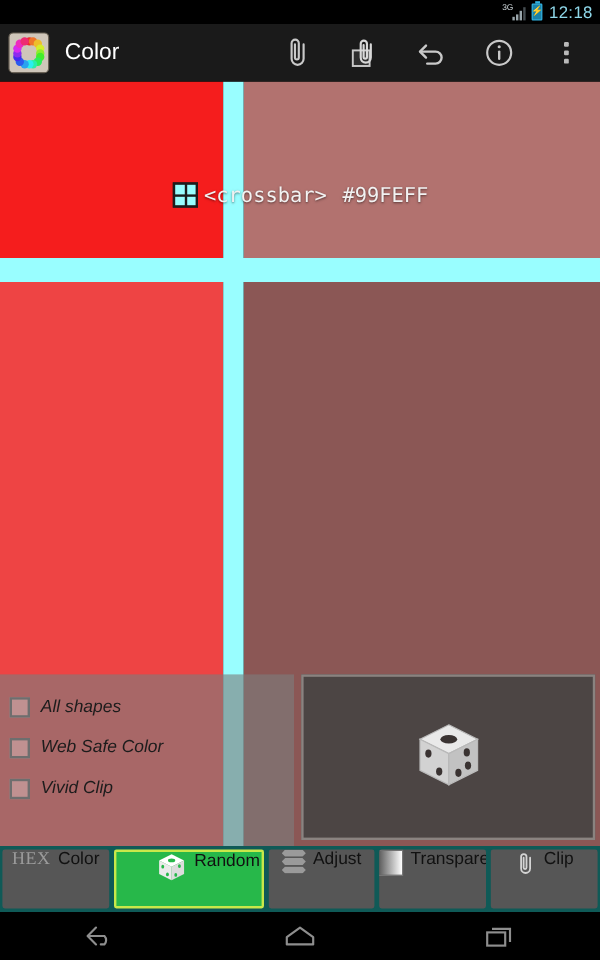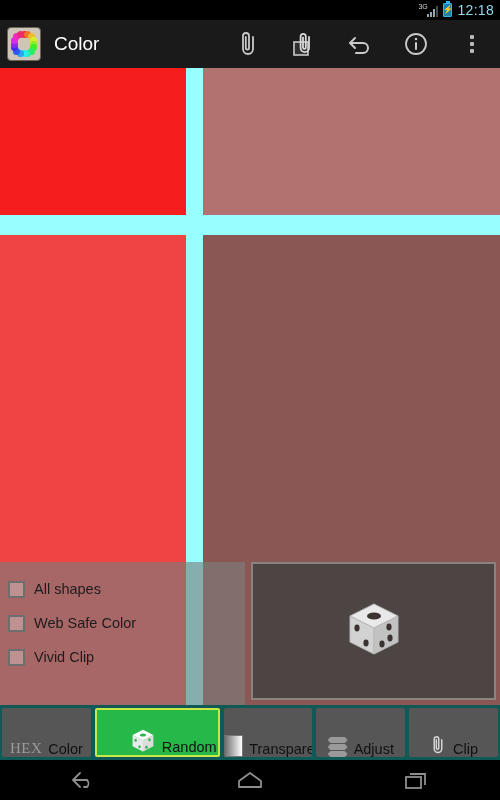--- a/index.html
+++ b/index.html
@@ -90,37 +90,37 @@
   .cbrow { display:flex; align-items:center; height:34px; gap:9px; }
   .cbox {
     width:17px; height:17px; flex:none; background:rgba(255,255,255,0.28);
     border:2px solid #6e6e6e; position:relative; box-sizing:border-box;
   }
   .cbox.on { border-color:#5f5f5f; }
   .cbox.on:after {
     content:""; position:absolute; left:3px; top:-3px; width:8px; height:14px;
     border:solid #33b5e5; border-width:0 3px 3px 0; transform:rotate(40deg);
   }
-  .cblabel { font-size:14.5px; color:#1c1c1c; }
+  .cblabel { font-size:14.5px; color:#1c1c1c;font-style:italic; }
 
   
   .dicepanel {
     position:absolute; left:251px; top:562px; width:245px; height:138px;
     background:#4c4544; border:2px solid #8a8380; z-index:6;
     display:flex; align-items:center; justify-content:center;
   }
 
   
   .tabbar {
     position:absolute; left:0; top:705px; width:500px; height:55px;
     background:#0f5a57; display:flex; align-items:stretch;
   }
   .tab {
     flex:1; margin:3px 2px; background:#565656; display:flex;
-    align-items:flex-end; justify-content:center; gap:6px;
+    align-items:flex-start; justify-content:center; gap:6px;
     color:#111; font-size:14.5px; overflow:hidden; white-space:nowrap;
     border-radius:2px; position:relative;
   }
   .tab.active { background:#27b84a; border:2px solid #bef264;padding-left:32px; }
   .tab .ticon { flex:none; display:flex; align-items:center; justify-content:center; }
   .hexmark {
     font-family:"Liberation Serif", serif; font-size:15px; color:#9b9b9b;
     letter-spacing:0.5px;
   }
   .gradsq {
@@ -226,20 +226,30 @@
   </div>
 
   <div class="canvas">
     <div class="quad q-tl" style="background: rgb(245, 29, 29);"></div>
     <div class="quad q-tr" style="background: rgb(178, 114, 111);"></div>
     <div class="quad q-bl" style="background: rgb(238, 68, 68);"></div>
     <div class="quad q-br" style="background: rgb(139, 87, 85);"></div>
     <div class="bar-v" style="background: rgb(153, 254, 255);"></div>
     <div class="bar-h" style="background: rgb(153, 254, 255);"></div>
 
+    <div class="crosslabel">
+      <span class="grid-icon">
+        <i style="background: rgb(153, 254, 255);"></i>
+          <i style="background: rgb(153, 254, 255);"></i>
+          <i style="background: rgb(153, 254, 255);"></i>
+          <i style="background: rgb(153, 254, 255);"></i>
+      </span>
+      <span>&lt;crossbar&gt;</span>
+      <span class="crosshex">#99FEFF</span>
+    </div>
   </div>
 
   <div class="options">
     <div class="cbrow">
       <span class="cbox"></span>
       <span class="cblabel">All shapes</span>
     </div>
     <div class="cbrow">
       <span class="cbox"></span>
       <span class="cblabel">Web Safe Color</span>
@@ -281,33 +291,33 @@
           <ellipse cx="13" cy="28" rx="2.8" ry="3.6" fill="#27b84a"></ellipse>
           <ellipse cx="22" cy="43" rx="2.8" ry="3.6" fill="#27b84a"></ellipse>
           <ellipse cx="45" cy="27" rx="2.8" ry="3.6" fill="#27b84a"></ellipse>
           <ellipse cx="38" cy="44" rx="2.8" ry="3.6" fill="#27b84a"></ellipse>
         </svg>
       </span>
       <span>Random</span>
     </div>
 
     <div class="tab">
+      <span class="ticon adjicon">
+        <i></i>
+          <i></i>
+          <i></i>
+      </span>
+      <span>Adjust</span>
+    </div>
+
+    <div class="tab">
       <span class="ticon">
         <span class="gradsq"></span>
       </span>
       <span>Transpare</span>
-    </div>
-
-    <div class="tab">
-      <span class="ticon adjicon">
-        <i></i>
-          <i></i>
-          <i></i>
-      </span>
-      <span>Adjust</span>
     </div>
 
     <div class="tab">
       <span class="ticon">
         <svg width="18" height="24" viewBox="0 0 24 28">
           <path d="M17 7 v12 a5 5 0 0 1 -10 0 V6 a3 3 0 0 1 6 0 v12 a1.6 1.6 0 0 1 -3.2 0 V7" fill="none" stroke="#d4d4d4" stroke-width="2" stroke-linecap="round"></path>
         </svg>
       </span>
       <span>Clip</span>
     </div>

